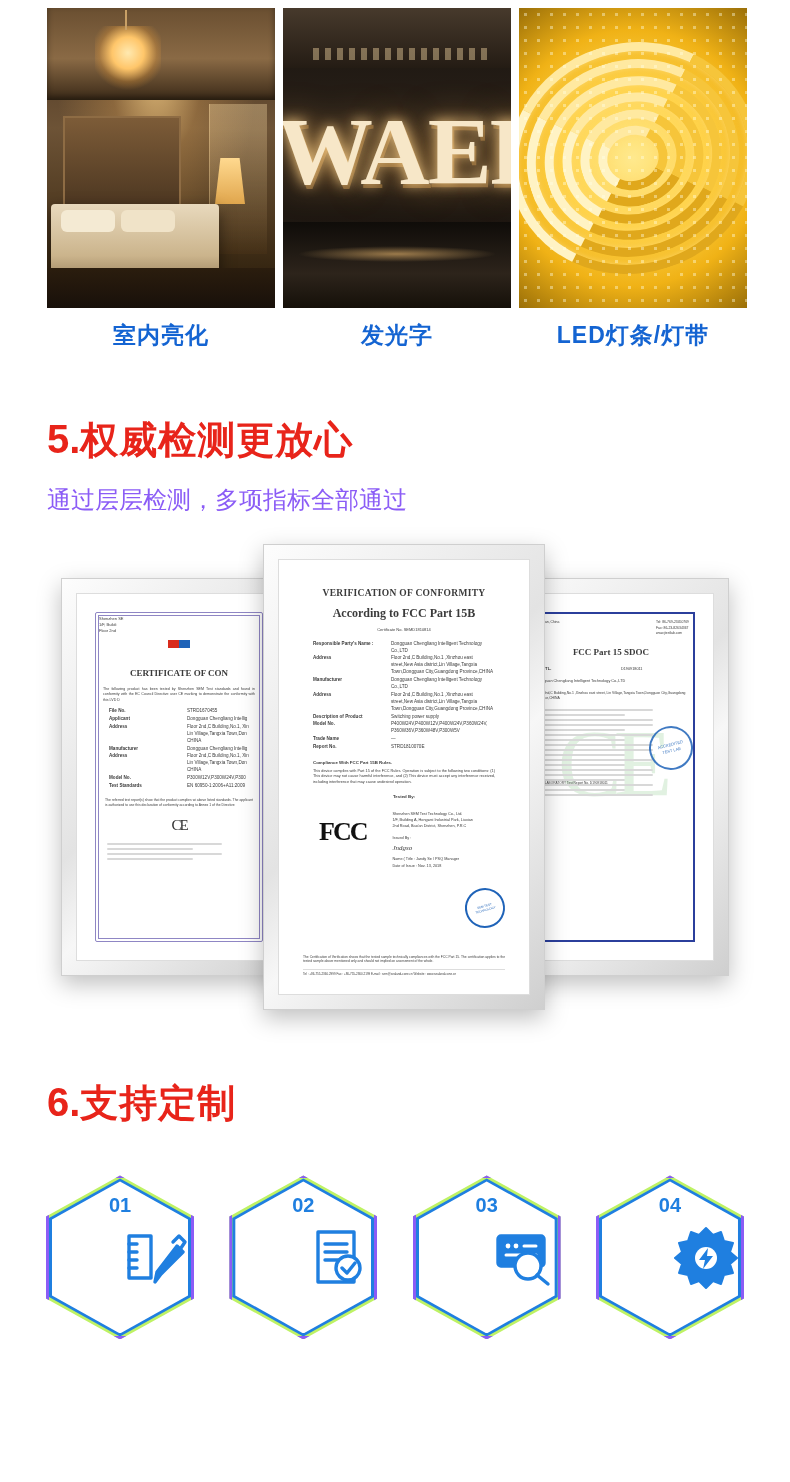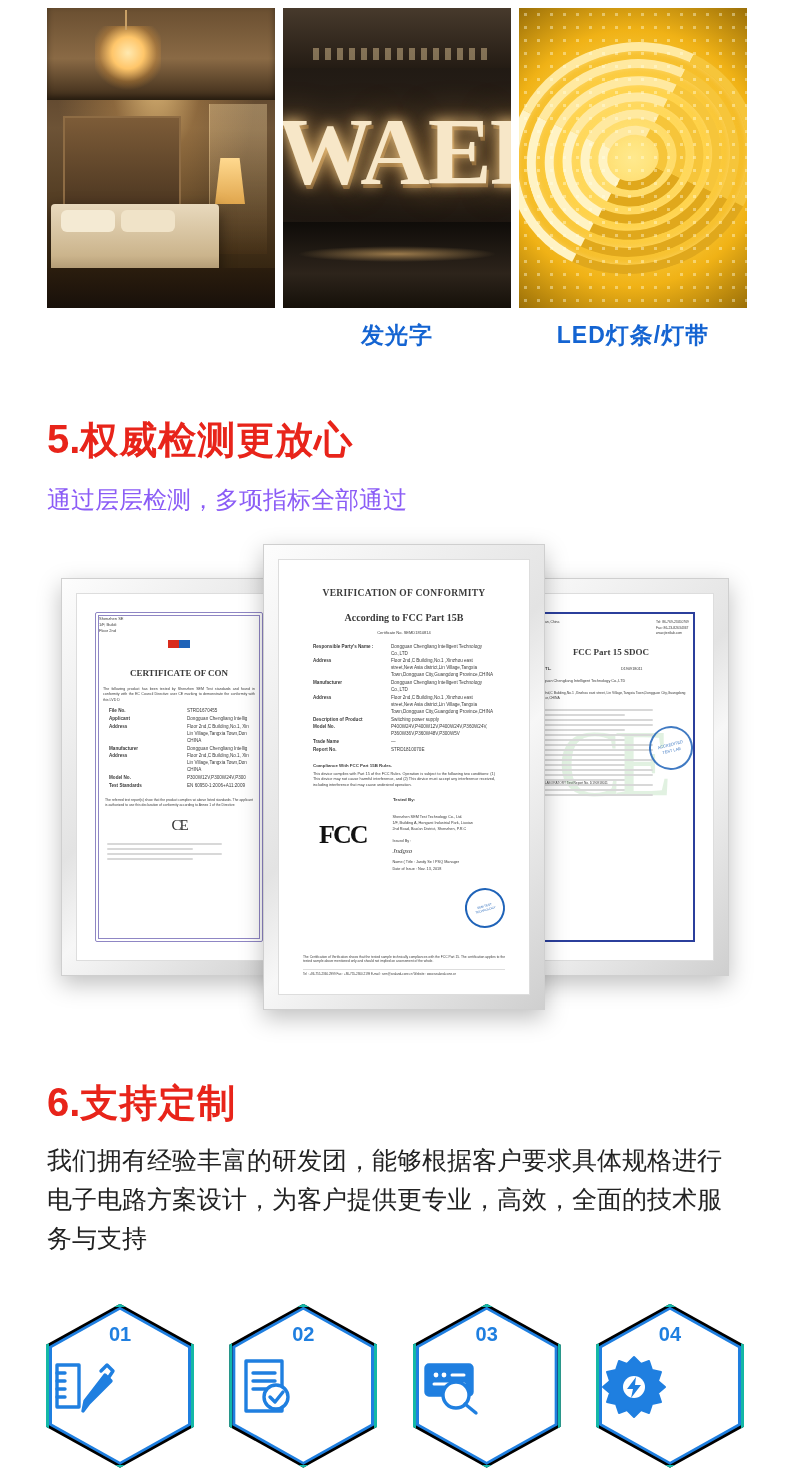--- a/index.html
+++ b/index.html
@@ -266,25 +266,25 @@
   .hexrow {
     display:flex;
     justify-content: space-between;
     padding: 0 44px;
     margin-top: 46px;
   }
   .hexcell { width: 152px; position: relative; }
   .hex {
     width: 148px; height: 164px;
     margin: 0 auto;
-    border: 3px solid #14b8a6;
+    border: 3px solid #8b5cf6;
     clip-path: polygon(50% 0%, 100% 25%, 100% 75%, 50% 100%, 0% 75%, 0% 25%);
-    background: #000000;
+    background: #bef264;
     position: relative;
-    display:flex; align-items:center; justify-content:flex-start;
+    display:flex; align-items:center; justify-content:flex-end;
   }
   .hex-outline {
     position:absolute; inset:0;
     clip-path: polygon(50% 0%, 100% 25%, 100% 75%, 50% 100%, 0% 75%, 0% 25%);
     background:#1f7fe0;
   }
   .hex-outline:after{
     content:"";
     position:absolute; inset:3px;
     clip-path: polygon(50% 0%, 100% 25%, 100% 75%, 50% 100%, 0% 75%, 0% 25%);
@@ -303,20 +303,21 @@
 
   <div class="gal-cell">
     <div class="gal-img room">
       <div class="chandelier"></div>
       <div class="headboard"></div>
       <div class="window-glow"></div>
       <div class="lamp"></div>
       <div class="bed"></div>
       <div class="floorline"></div>
     </div>
+    <div class="gal-caption">室内亮化</div>
   </div>
 
   <div class="gal-cell">
     <div class="gal-img sign">
       <div class="sign-ceiling"></div>
       <div class="sign-smalltext"></div>
       <div class="sign-letters">WAERS</div>
       <div class="sign-wall"></div>
       <div class="sign-deskglow"></div>
     </div>
@@ -446,21 +447,21 @@
           </div>
         </div>
       </div>
     </div>
 
     <div class="frame f-mid">
       <div class="mat">
         <div class="paper">
           <div style="padding:16px 14px 0 14px;position:relative;height:100%;">
             <div class="p-title" style="font-size:9.5px;letter-spacing:.3px;">VERIFICATION OF CONFORMITY</div>
-            <div class="p-title" style="font-size:10px;margin-top:9px;">According to FCC Part 15B</div>
+            <div class="p-title" style="font-size:12px;margin-top:3px;">According to FCC Part 15B</div>
             <div class="center" style="font-size:4px;margin-top:5px;">
               <span>Certificate No.</span>
               <span>SEMD1810814</span>
             </div>
 
             <div style="margin-top:8px;">
               <div class="kv">
                   <b>Responsible Party's Name :</b>
                   <span>Dongguan Chengliang Intelligent Technology Co.,LTD</span>
                 </div>
@@ -528,21 +529,20 @@
     </div>
 
   </div>
 </div>
 
 <div class="section">
   <div class="sec-head">
     <span class="sec-num">6.</span>
     <span class="sec-title">支持定制</span>
   </div>
-  <div class="sec-body">我们拥有经验丰富的研发团，能够根据客户要求具体规格进行电子电路方案设计，为客户提供更专业，高效，全面的技术服务与支持</div>
 </div>
 
 <div class="hexrow">
 
   <div class="hexcell">
     <div class="hex">
       <div class="hex-outline"></div>
       <div class="hex-num">01</div>
       <svg class="hex-svg" width="70" height="70" viewBox="0 0 70 70">
         <g fill="none" stroke="#1f7fe0" stroke-width="3.4" stroke-linejoin="round" stroke-linecap="round">

